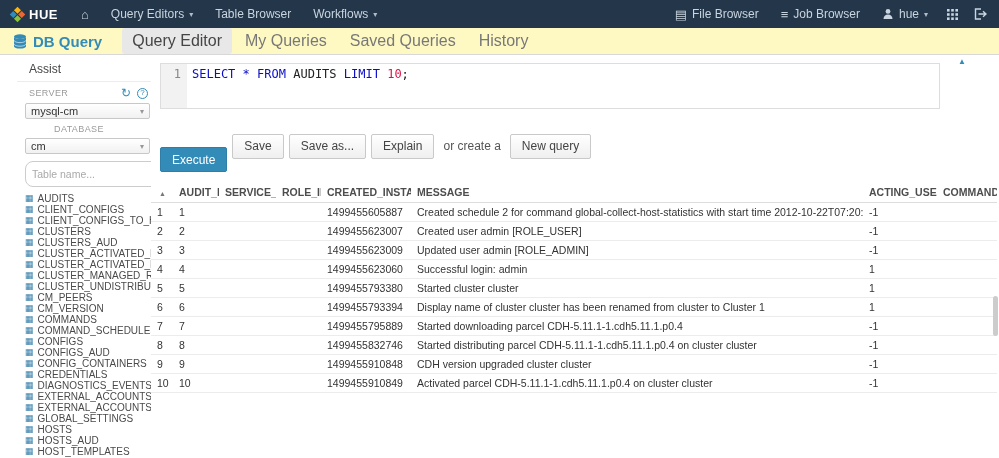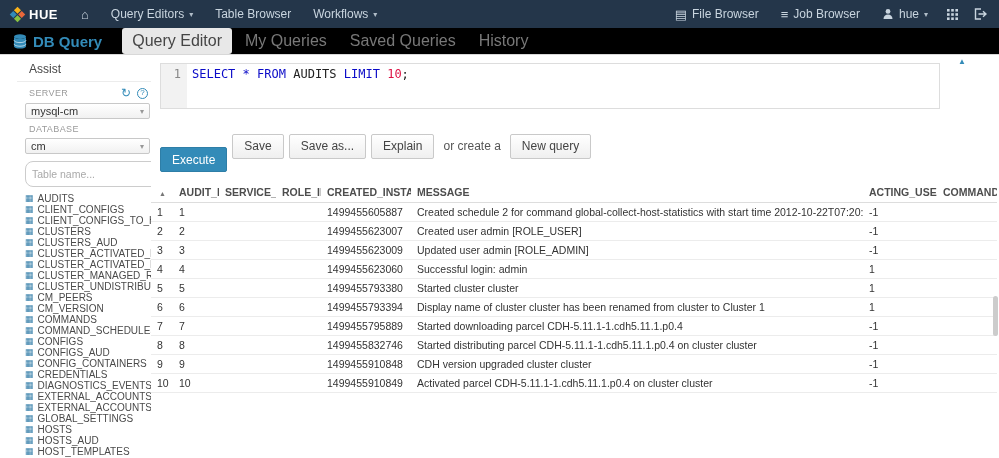--- a/index.html
+++ b/index.html
@@ -23,33 +23,33 @@
   .logo-text { font-weight:bold; color:#fff; font-size:13px; letter-spacing:.5px; }
   .nav-item { display:flex; align-items:center; gap:5px; padding:0 11px; font-size:12px; color:#c9d5df; cursor:pointer; white-space:nowrap; }
   .nav-item .glyph { font-size:13px; line-height:1; }
   .caret { font-size:8px; opacity:.85; }
   .topnav-right { margin-left:auto; display:flex; align-items:stretch; padding-right:4px; }
   .icon-only { padding:0 8px; }
 
   
   .appbar {
     position:absolute; top:28px; left:0; right:0; height:27px;
-    background:#000000; border-bottom:1px solid #d8d8d8; display:flex; align-items:center;
+    background:#fef9c3; border-bottom:1px solid #d8d8d8; display:flex; align-items:center;
   }
   .app-title { display:flex; align-items:center; gap:6px; margin:0 10px 0 13px; color:var(--accent,#338bb8); font-size:15px; font-weight:bold; cursor:pointer; }
   .subtabs { display:flex; align-items:center; gap:3px; margin-left:10px; }
   .subtab { padding:4px 10px; font-size:16px; color:#787878; border-radius:3px; cursor:pointer; }
   .subtab.active { background:#e8e8e8; color:#454545; }
 
   
   .sidebar { position:absolute; top:56px; bottom:0; left:17px; width:144px; border-right:3px solid #d946ef; background:#fff; overflow:hidden; }
   .assist-head { padding:6px 12px 5px; font-size:12px; color:#454545; border-bottom:1px solid #ececec; }
   .assist-tools { display:flex; justify-content:space-between; align-items:center; padding:5px 10px 1px 12px; }
   .small-label { font-size:9px; color:#9a9a9a; letter-spacing:.4px; }
-  .small-label.pad { display:block; padding:5px 0 1px 12px; }
+  .small-label.pad { display:block; padding:5px 0 1px 12px;margin-left:25px; }
   .tool-icons { display:flex; gap:6px; align-items:center; }
   .tool { color:var(--accent,#338bb8); font-size:12px; line-height:1; cursor:pointer; }
   .tool.help { width:11px; height:11px; border:1px solid var(--accent,#338bb8); border-radius:50%; font-size:8px; display:flex; align-items:center; justify-content:center; }
   .assist-select {
     margin:3px 8px 0; height:16px; border:1px solid #c8c8c8; border-radius:2px;
     background:linear-gradient(#fff,#f1f1f1); display:flex; align-items:center; justify-content:space-between;
     padding:0 5px; font-size:11px; color:#333; cursor:pointer;
   }
   .assist-select .caret { color:#888; }
   .table-filter {

